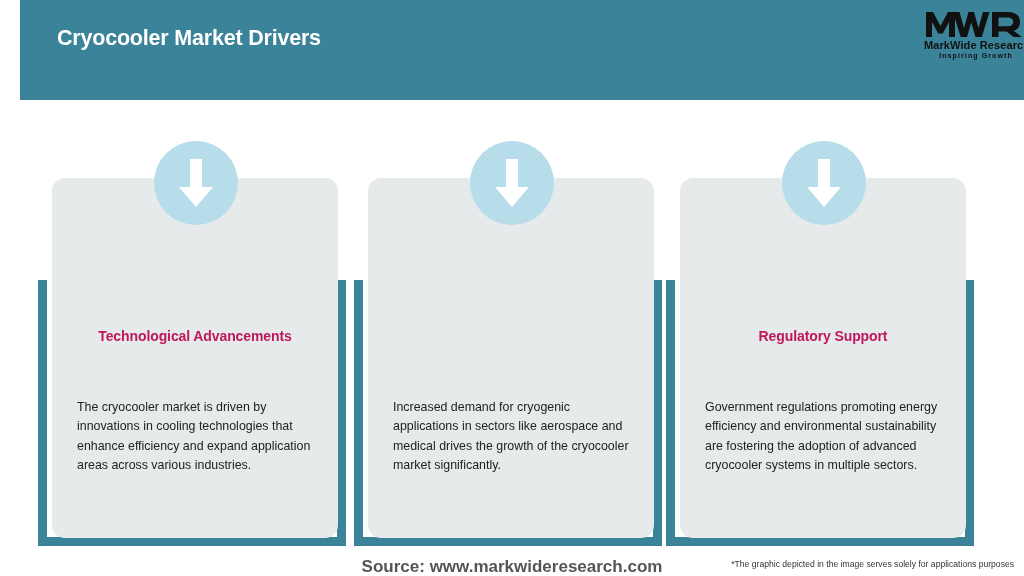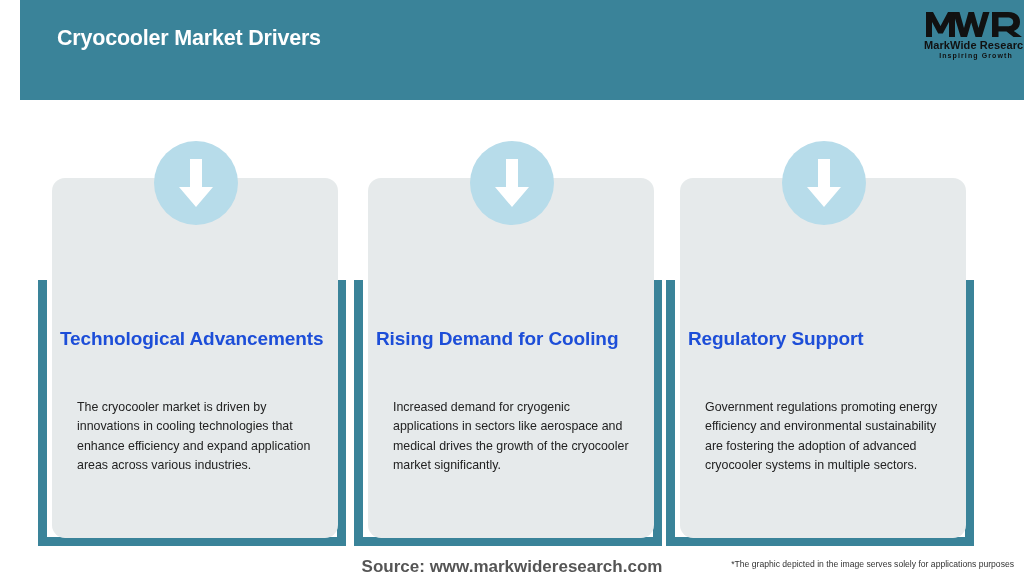--- a/index.html
+++ b/index.html
@@ -126,23 +126,24 @@
     align-items: center;
     justify-content: center;
   }
   .card-icon-circle svg { display: block; }
 
   .card-title {
     position: absolute;
     left: 8px;
     right: 8px;
     top: 150px;
-    font-size: 19px;
-    font-weight: bold;
-    color: #1d4ed8;
+    text-align: center;
+    font-size: 14px;
+    font-weight: bold;
+    color: #be185d;
     letter-spacing: -0.1px;
   }
   .card-body {
     position: absolute;
     left: 25px;
     right: 18px;
     top: 220px;
     font-size: 12.4px;
     line-height: 1.56;
     color: #222222;
@@ -200,21 +201,20 @@
     <div class="card-icon-circle">
       <svg width="40" height="52" viewBox="0 0 40 52" xmlns="http://www.w3.org/2000/svg">
         <path d="M14 2 L26 2 L26 30 L37 30 L20 50 L3 30 L14 30 Z" fill="#FFFFFF"></path>
       </svg>
     </div>
   </div>
 
   <div class="driver-card-wrap pos-1">
     <div class="card-bracket"></div>
     <div class="driver-card">
-      <div class="card-title">Rising Demand for Cooling</div>
       <div class="card-body">Increased demand for cryogenic applications in sectors like aerospace and medical drives the growth of the cryocooler market significantly.</div>
     </div>
     <div class="card-icon-circle">
       <svg width="40" height="52" viewBox="0 0 40 52" xmlns="http://www.w3.org/2000/svg">
         <path d="M14 2 L26 2 L26 30 L37 30 L20 50 L3 30 L14 30 Z" fill="#FFFFFF"></path>
       </svg>
     </div>
   </div>
 
   <div class="driver-card-wrap pos-2">

